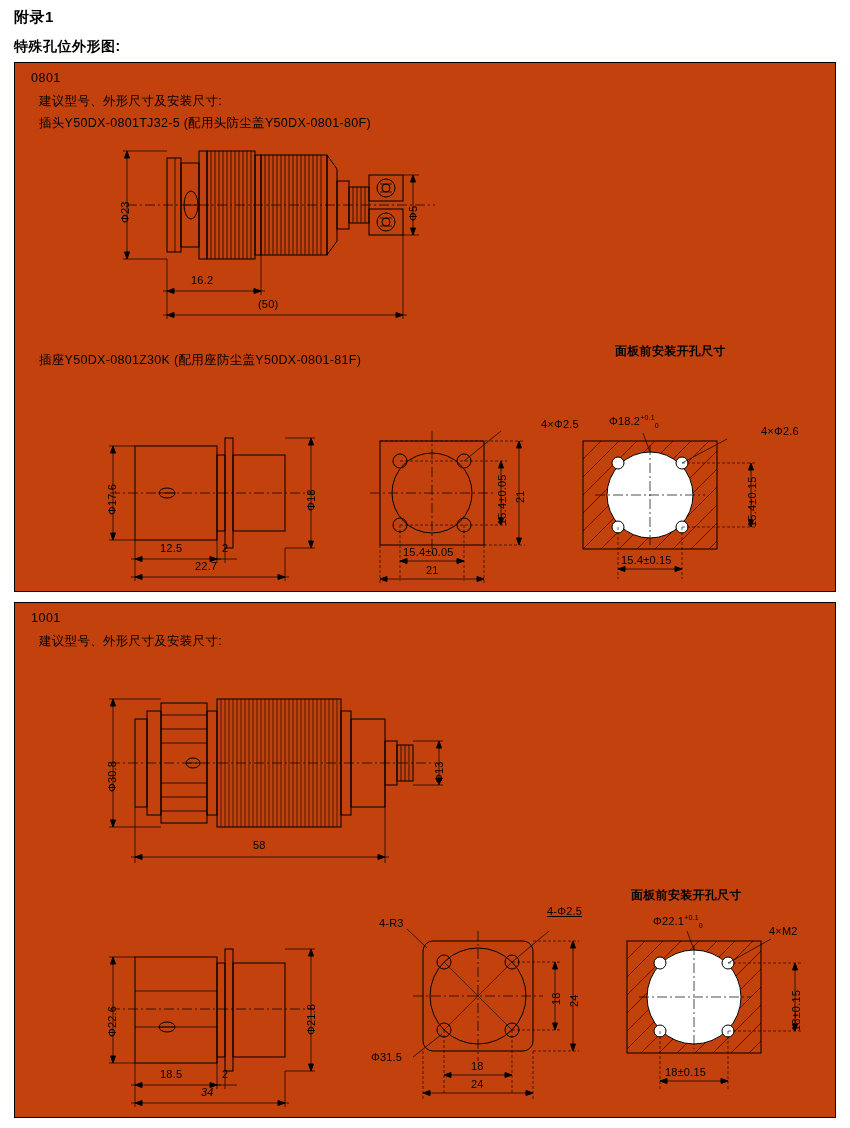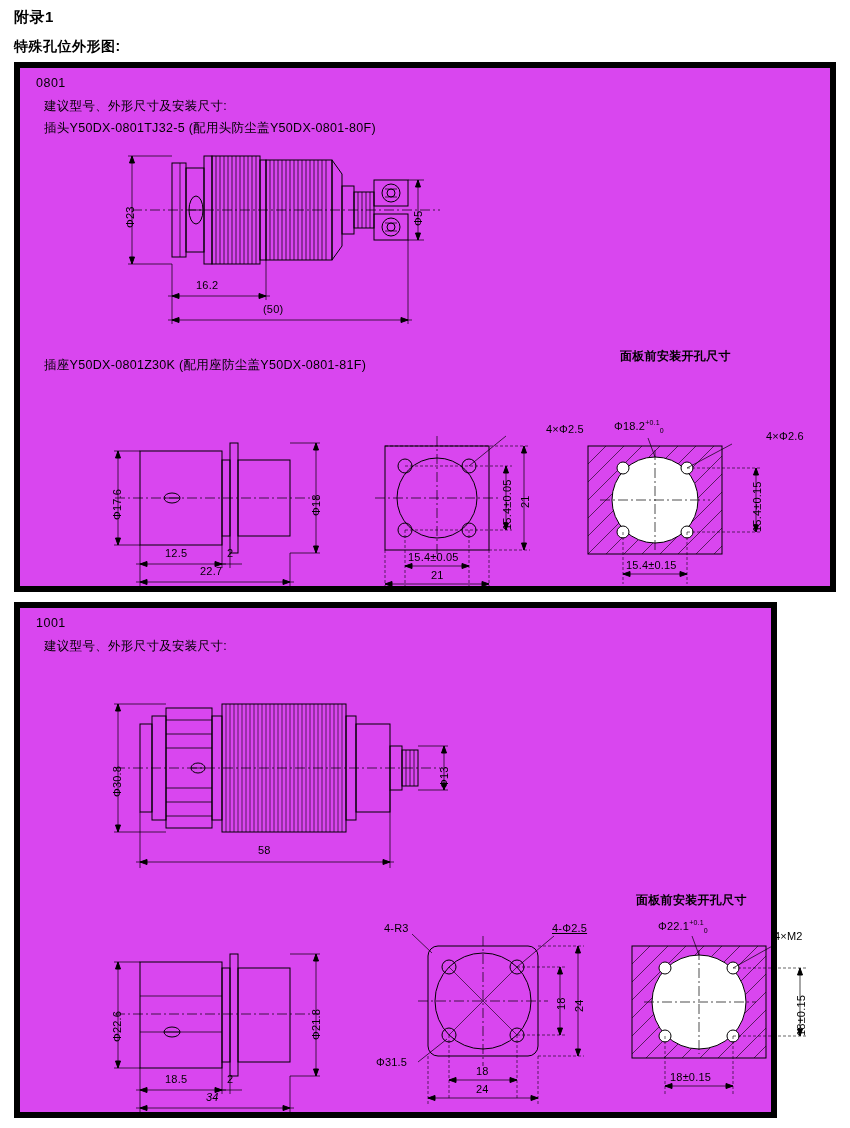--- a/index.html
+++ b/index.html
@@ -30,25 +30,25 @@
     position: absolute;
     left: 14px;
     top: 38px;
     font-size: 14px;
     font-weight: bold;
     letter-spacing: 0.5px;
   }
   .panel {
     position: absolute;
     left: 14px;
-    border: 6px solid #000000;
-    background: #d946ef;
+    border: 1px solid #000000;
+    background: #c2410c;
   }
   #panel-0801 { top: 62px; width: 822px; height: 530px; }
-  #panel-1001 { top: 602px; width: 763px; height: 516px; }
+  #panel-1001 { top: 602px; width: 822px; height: 516px; }
 
   .panel-code {
     position: absolute;
     font-size: 12.5px;
     left: 16px;
     top: 8px;
     letter-spacing: 0.5px;
   }
   .line-text {
     position: absolute;
@@ -544,21 +544,21 @@
           <path d="M713 182 l-7 -2.5 v5 z" fill="#000"></path>
         </g>
       </svg>
       <div class="dim vert" style="left:91px; top:138px;">Φ22.6</div>
       <div class="dim vert" style="left:290px; top:136px;">Φ21.8</div>
       <div class="dim" style="left:145px; top:169px;">18.5</div>
       <div class="dim" style="left:207px; top:169px;">2</div>
       <div class="dim" style="left:186px; top:187px;font-style:italic;">34</div>
 
       <div class="dim" style="left:364px; top:18px;">4-R3</div>
-      <div class="dim" style="left:532px; top:18px;text-decoration:underline;">4-Φ2.5</div>
+      <div class="dim" style="left:532px; top:6px;text-decoration:underline;">4-Φ2.5</div>
       <div class="dim" style="left:356px; top:152px;">Φ31.5</div>
       <div class="dim vert" style="left:535px; top:106px;">18</div>
       <div class="dim vert" style="left:553px; top:108px;">24</div>
       <div class="dim" style="left:456px; top:161px;">18</div>
       <div class="dim" style="left:456px; top:179px;">24</div>
 
       <div class="dim" style="left:638px; top:16px;"><span>Φ22.1</span><span class="sup">+0.1</span><span class="sub">0</span></div>
       <div class="dim" style="left:754px; top:26px;">4×M2</div>
       <div class="dim vert" style="left:775px; top:132px;">18±0.15</div>
       <div class="dim" style="left:650px; top:167px;">18±0.15</div>

